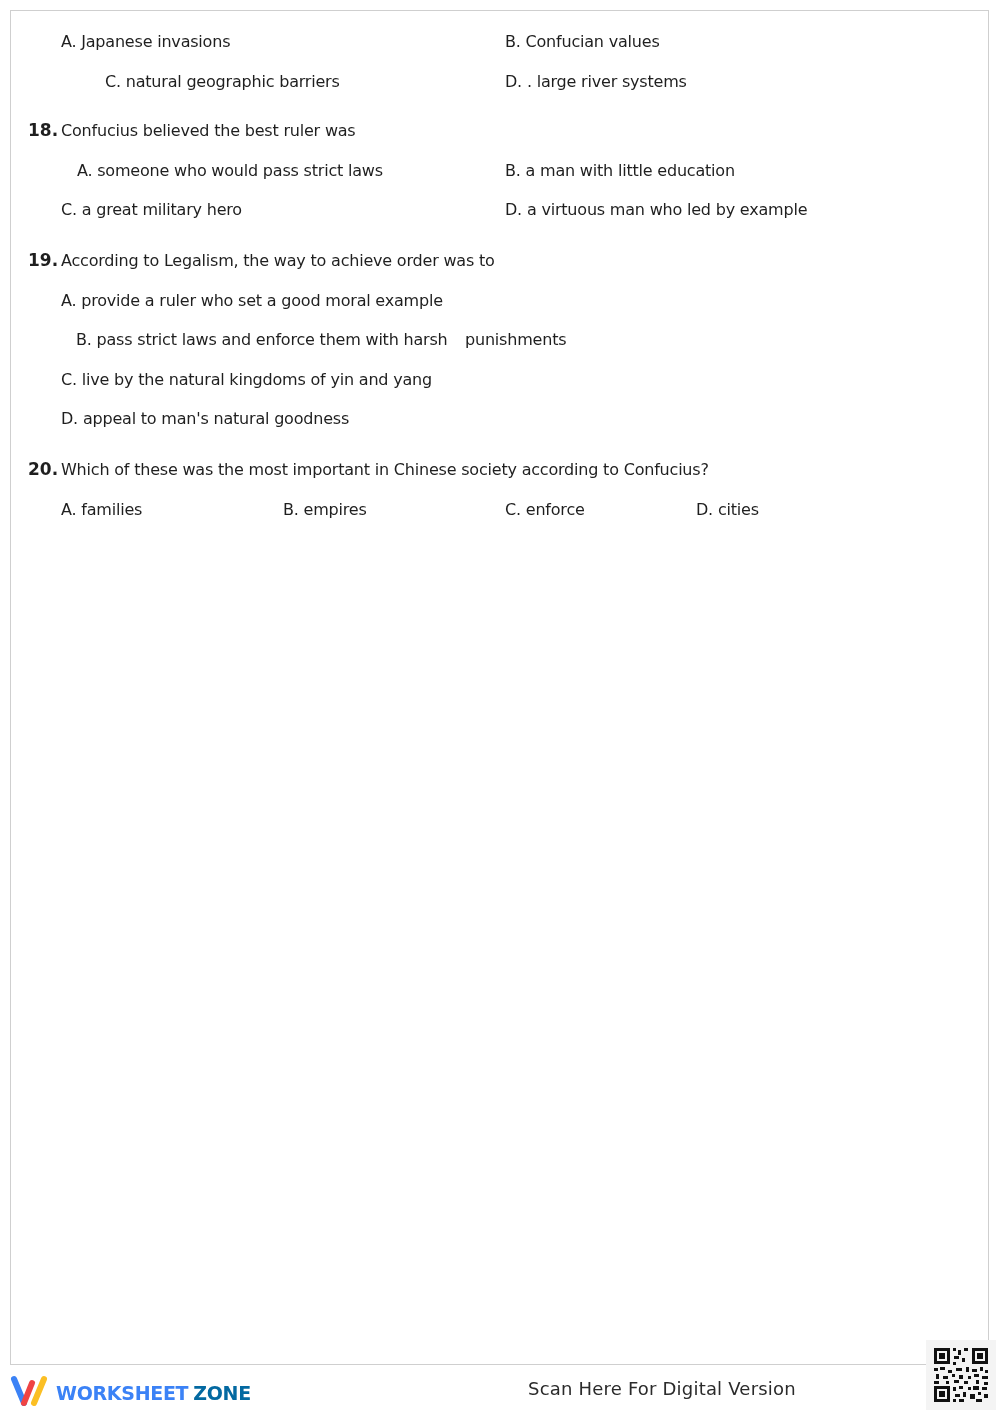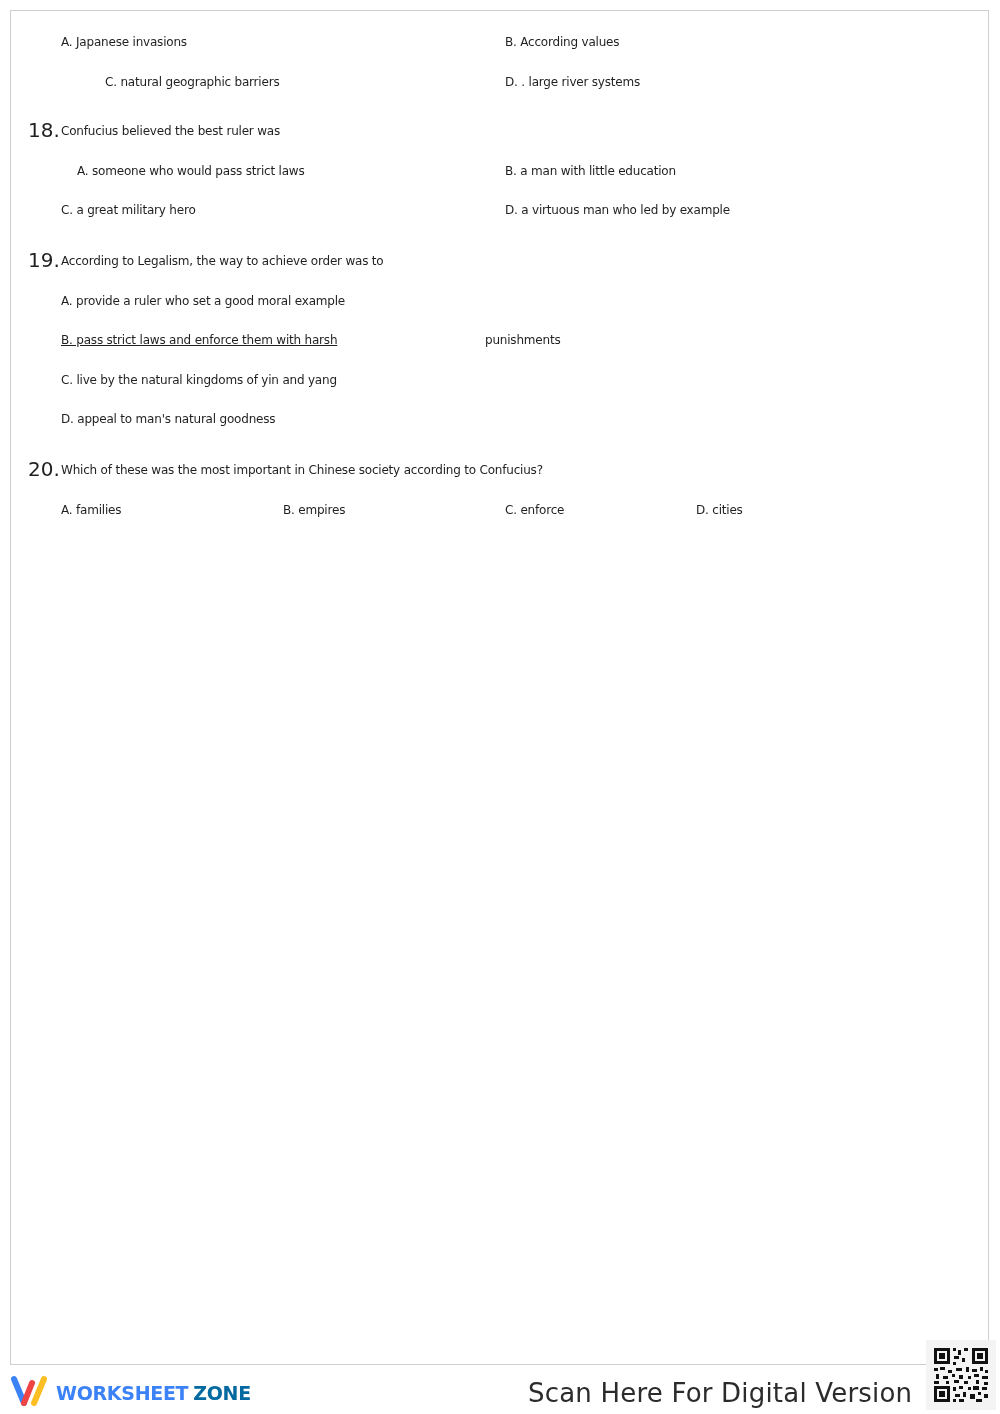--- a/index.html
+++ b/index.html
@@ -1,50 +1,50 @@
 <!DOCTYPE html>
 <html><head>
 <meta charset="utf-8">
 <style>
   html, body { margin: 0; padding: 0; background: #ffffff; }
   body { width: 1000px; height: 1414px; position: relative; overflow: hidden;
          font-family: "DejaVu Sans", sans-serif; color: #1f1f1f; }
   .frame { position: absolute; left: 10px; top: 10px; width: 979px; height: 1355px;
            border: 1px solid #cfcfcf; box-sizing: border-box; }
-  .t { position: absolute; font-size: 12px; line-height: 20px; white-space: nowrap; letter-spacing: -0.2px; }
-  .qnum { position: absolute; font-size: 20px; font-weight: normal; line-height: 20px; }
+  .t { position: absolute; font-size: 16px; line-height: 20px; white-space: nowrap; letter-spacing: -0.2px; }
+  .qnum { position: absolute; font-size: 17px; font-weight: bold; line-height: 20px; }
   .footer-logo { position: absolute; left: 10px; top: 1376px; height: 34px; display: flex; align-items: center; }
   .logo-text { font-family: "DejaVu Sans", sans-serif; font-weight: bold; font-size: 19px; letter-spacing: -0.3px; margin-left: 6px; }
   .logo-a { color: #3b82f6; text-align: right; }
   .logo-b { color: #0369a1; margin-left: 5px; }
-  .scan { position: absolute; left: 528px; top: 1378px; font-size: 26px; color: #2b2b2b; letter-spacing: 0.2px; }
+  .scan { position: absolute; left: 528px; top: 1378px; font-size: 18px; color: #2b2b2b; letter-spacing: 0.2px; }
   .qr { position: absolute; left: 926px; top: 1340px; width: 70px; height: 70px; background: #f4f4f4; }
 </style>
 </head>
 <body>
 
 <div class="frame"></div>
 
 <div class="t" style="left:61px; top:32px;">A. Japanese invasions</div>
-<div class="t" style="left:505px; top:32px;">B. According values</div>
+<div class="t" style="left:505px; top:32px;">B. Confucian values</div>
 <div class="t" style="left:61px; top:72px;margin-left:44px;">C. natural geographic barriers</div>
 <div class="t" style="left:505px; top:72px;">D. . large river systems</div>
 
 <div class="qnum" style="left:28px; top:120px;">18.</div>
 <div class="t" style="left:61px; top:121px;">Confucius believed the best ruler was</div>
 <div class="t" style="left:77px; top:161px;">A. someone who would pass strict laws</div>
 <div class="t" style="left:505px; top:161px;">B. a man with little education</div>
 <div class="t" style="left:61px; top:200px;">C. a great military hero</div>
 <div class="t" style="left:505px; top:200px;">D. a virtuous man who led by example</div>
 
 <div class="qnum" style="left:28px; top:250px;">19.</div>
 <div class="t" style="left:61px; top:251px;">According to Legalism, the way to achieve order was to</div>
 <div class="t" style="left:61px; top:291px;">A. provide a ruler who set a good moral example</div>
-<div class="t" style="left:61px; top:330px;text-decoration:underline;">B. pass strict laws and enforce them with harsh</div>
-<div class="t" style="left:465px; top:330px;margin-left:20px;">punishments</div>
+<div class="t" style="left:76px; top:330px;">B. pass strict laws and enforce them with harsh</div>
+<div class="t" style="left:465px; top:330px;">punishments</div>
 <div class="t" style="left:61px; top:370px;">C. live by the natural kingdoms of yin and yang</div>
 <div class="t" style="left:61px; top:409px;">D. appeal to man's natural goodness</div>
 
 <div class="qnum" style="left:28px; top:459px;text-align:right;">20.</div>
 <div class="t" style="left:61px; top:460px;">Which of these was the most important in Chinese society according to Confucius?</div>
 <div class="t" style="left:61px; top:500px;">A. families</div>
 <div class="t" style="left:283px; top:500px;">B. empires</div>
 <div class="t" style="left:505px; top:500px;">C. enforce</div>
 <div class="t" style="left:696px; top:500px;">D. cities</div>
 

